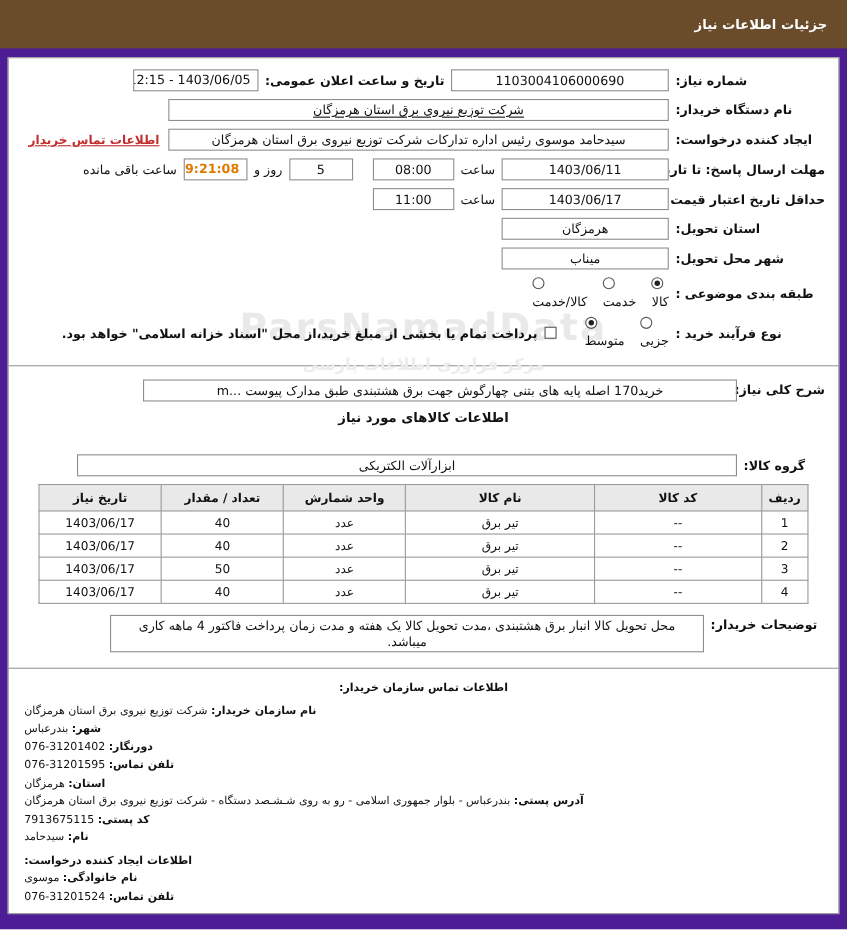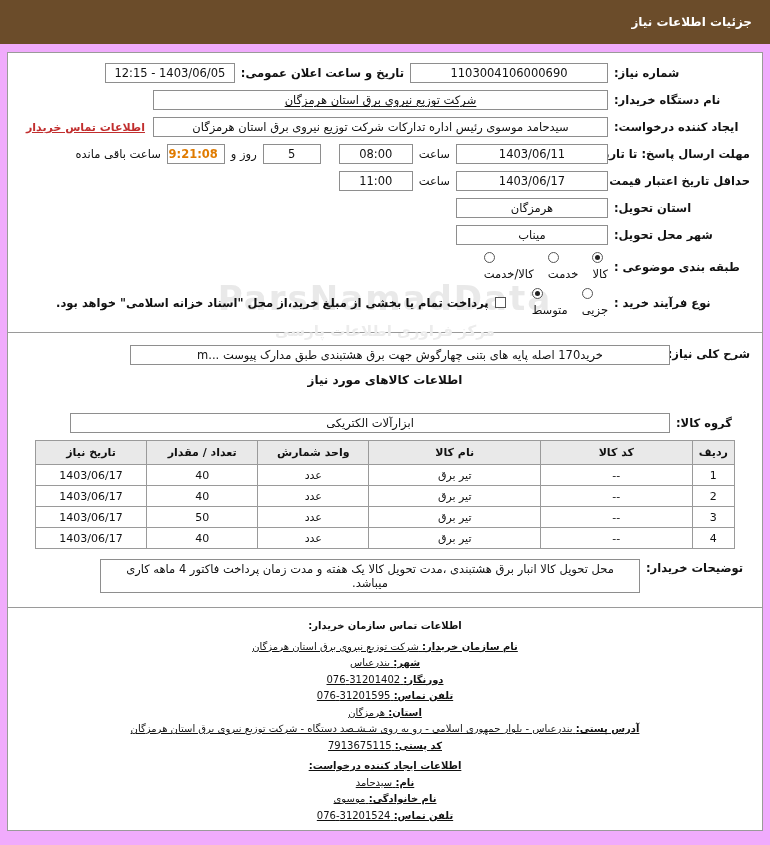--- a/index.html
+++ b/index.html
@@ -4,21 +4,21 @@
 <style>
   * { box-sizing: border-box; }
   html, body {
     margin: 0; padding: 0;
     background: #ffffff;
     font-family: "DejaVu Sans", "Liberation Sans", sans-serif;
   }
   .page {
     width: 770px; height: 845px;
     position: relative;
-    background: #f0abfc;
+    background: #4c1d95;
     overflow: hidden;
   }
   
   .header-bar {
     height: 44px;
     background: #6b4c2a;
     display: flex;
     align-items: center;
     justify-content: flex-start;
     padding: 0 18px;
@@ -192,21 +192,21 @@
     padding: 10px 14px 6px 14px;
     font-size: 10px;
     color: #111;
     line-height: 1.65;
   }
   .contact .head {
     font-weight: bold;
     text-align: center;
     margin-bottom: 4px;
   }
-  .contact .line { text-align: center; text-decoration: underline; }
+  .contact .line { text-align: left; }
   .contact b { font-weight: bold; }
 </style>
 </head>
 <body>
 
 <div class="page">
 
   <div class="header-bar">
     <div class="header-title">جزئیات اطلاعات نیاز</div>
   </div>
@@ -217,21 +217,21 @@
       <span>ParsNamadData</span>
       <span class="sub">مرکز فراوری اطلاعات پارسی</span>
     </div>
 
     <div class="section">
 
       <div class="row">
         <div class="lbl w140">شماره نیاز:</div>
         <div class="box" style="width:198px">1103004106000690</div>
         <div class="inline-lbl" style="font-weight:bold">تاریخ و ساعت اعلان عمومی:</div>
-        <div class="box" style="width:130px">1403/06/05 - 12:15</div>
+        <div class="box" style="width:114px">1403/06/05 - 12:15</div>
       </div>
 
       <div class="row">
         <div class="lbl w140">نام دستگاه خریدار:</div>
         <div class="box xwide underline-txt">شرکت توزیع نیروی برق استان هرمزگان</div>
       </div>
 
       <div class="row">
         <div class="lbl w140">ایجاد کننده درخواست:</div>
         <div class="box xwide">سیدحامد موسوی رئیس اداره تدارکات شرکت توزیع نیروی برق استان هرمزگان</div>
@@ -401,28 +401,28 @@
       </div>
       <div class="line">
         <b>آدرس پستی:</b>
         <span>بندرعباس - بلوار جمهوری اسلامی - رو به روی شـشـصد دستگاه - شرکت توزیع نیروی برق استان هرمزگان</span>
       </div>
       <div class="line">
         <b>کد پستی:</b>
         <span>7913675115</span>
       </div>
 
+      <div class="line">
+        <b>نام:</b>
+        <span>سیدحامد</span>
+      </div>
       <div class="line" style="margin-top:4px">
         <b>اطلاعات ایجاد کننده درخواست:</b>
       </div>
       <div class="line">
-        <b>نام:</b>
-        <span>سیدحامد</span>
-      </div>
-      <div class="line">
         <b>نام خانوادگی:</b>
         <span>موسوی</span>
       </div>
       <div class="line">
         <b>تلفن تماس:</b>
         <span>31201524-076</span>
       </div>
     </div>
 
   </div>

